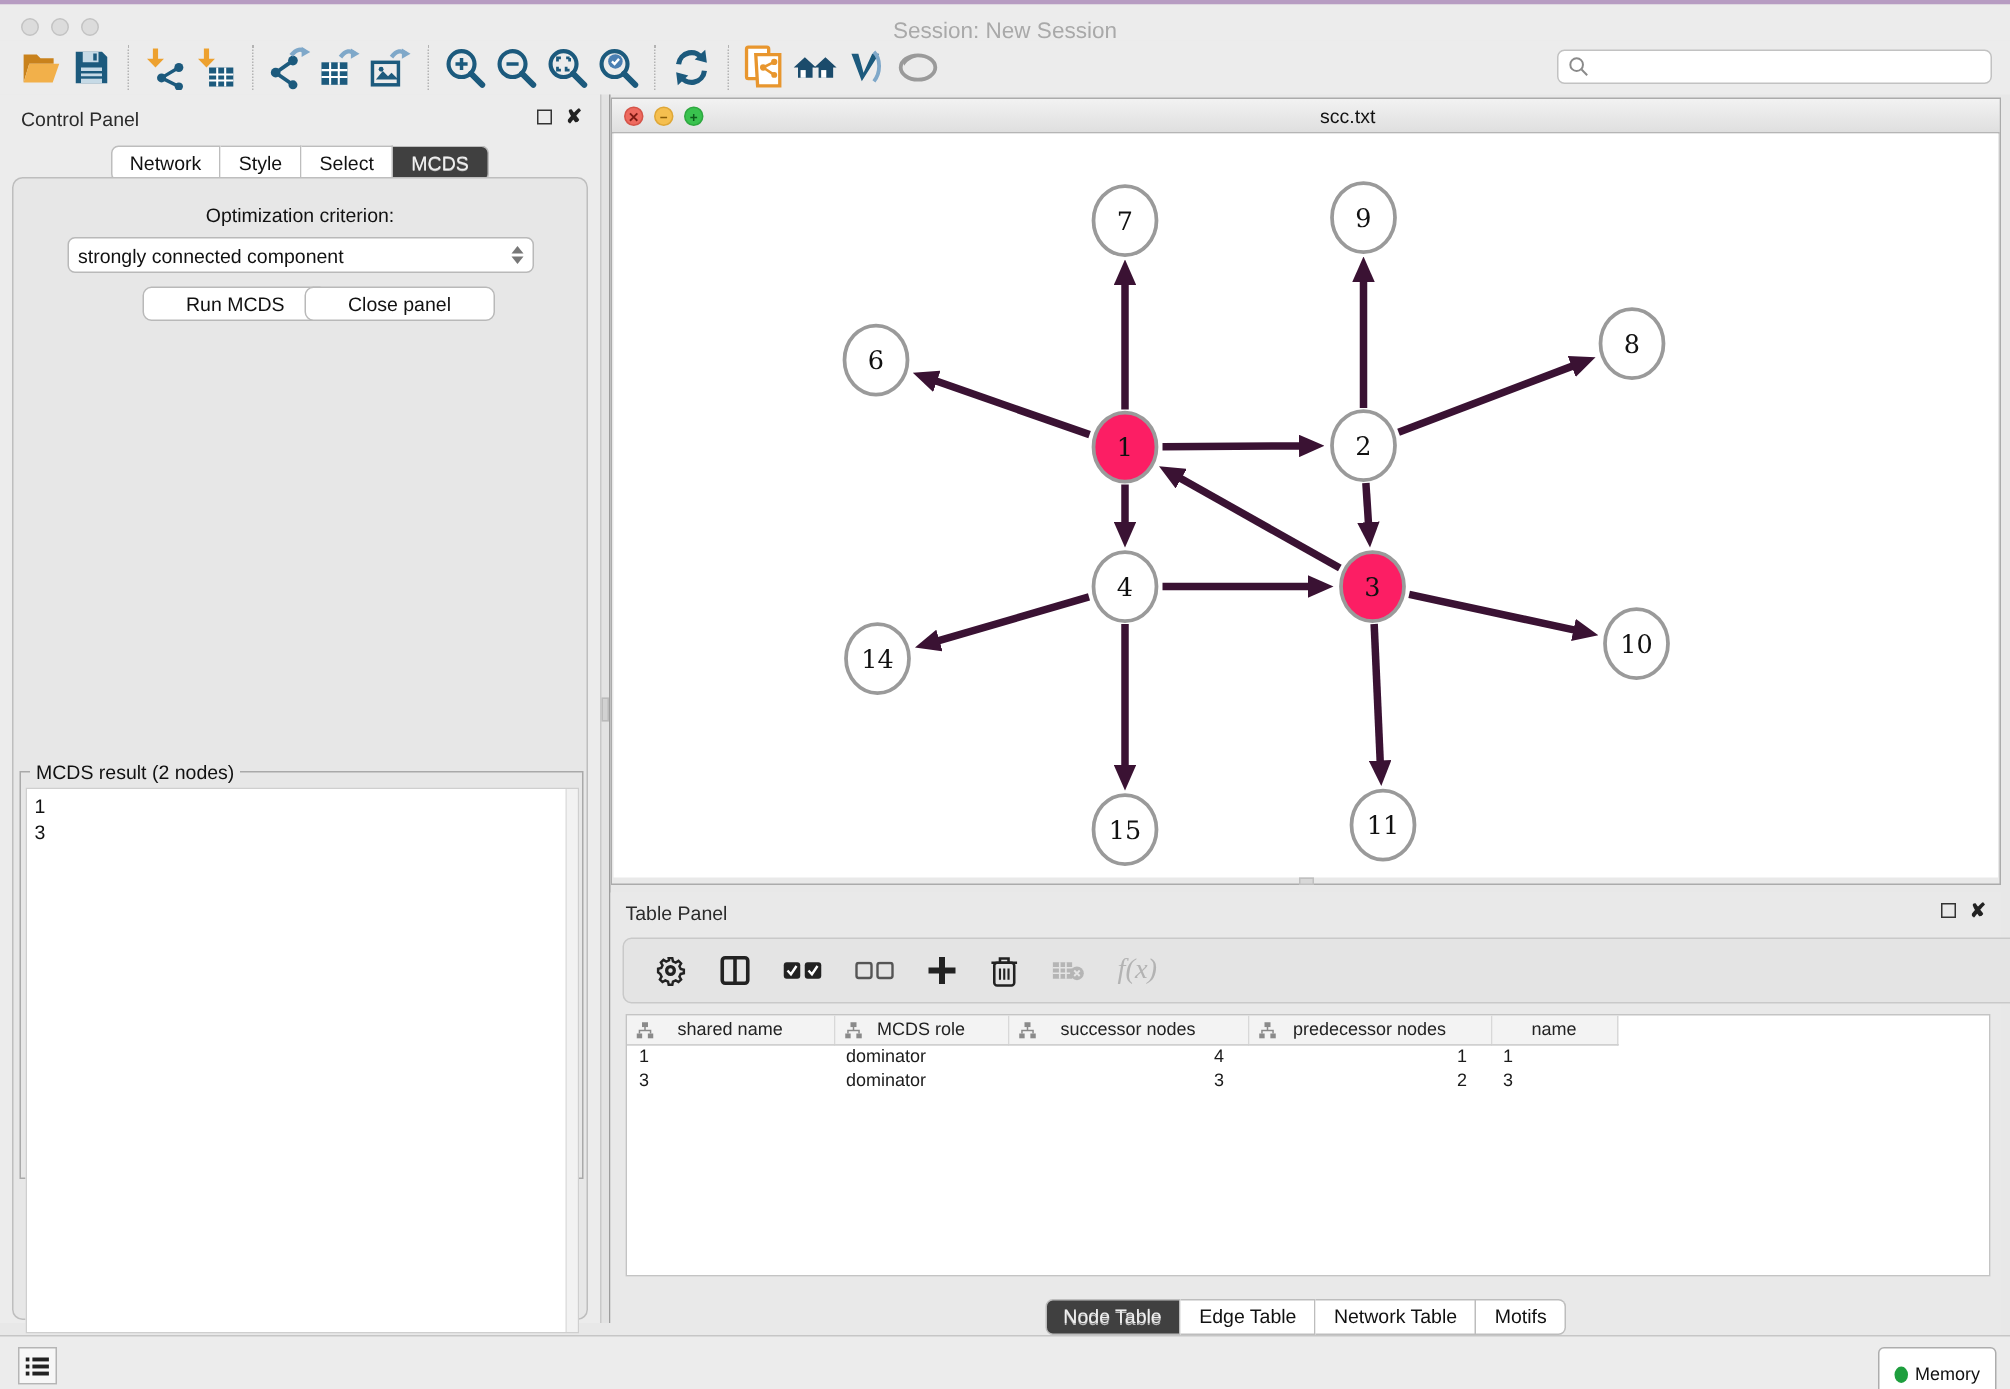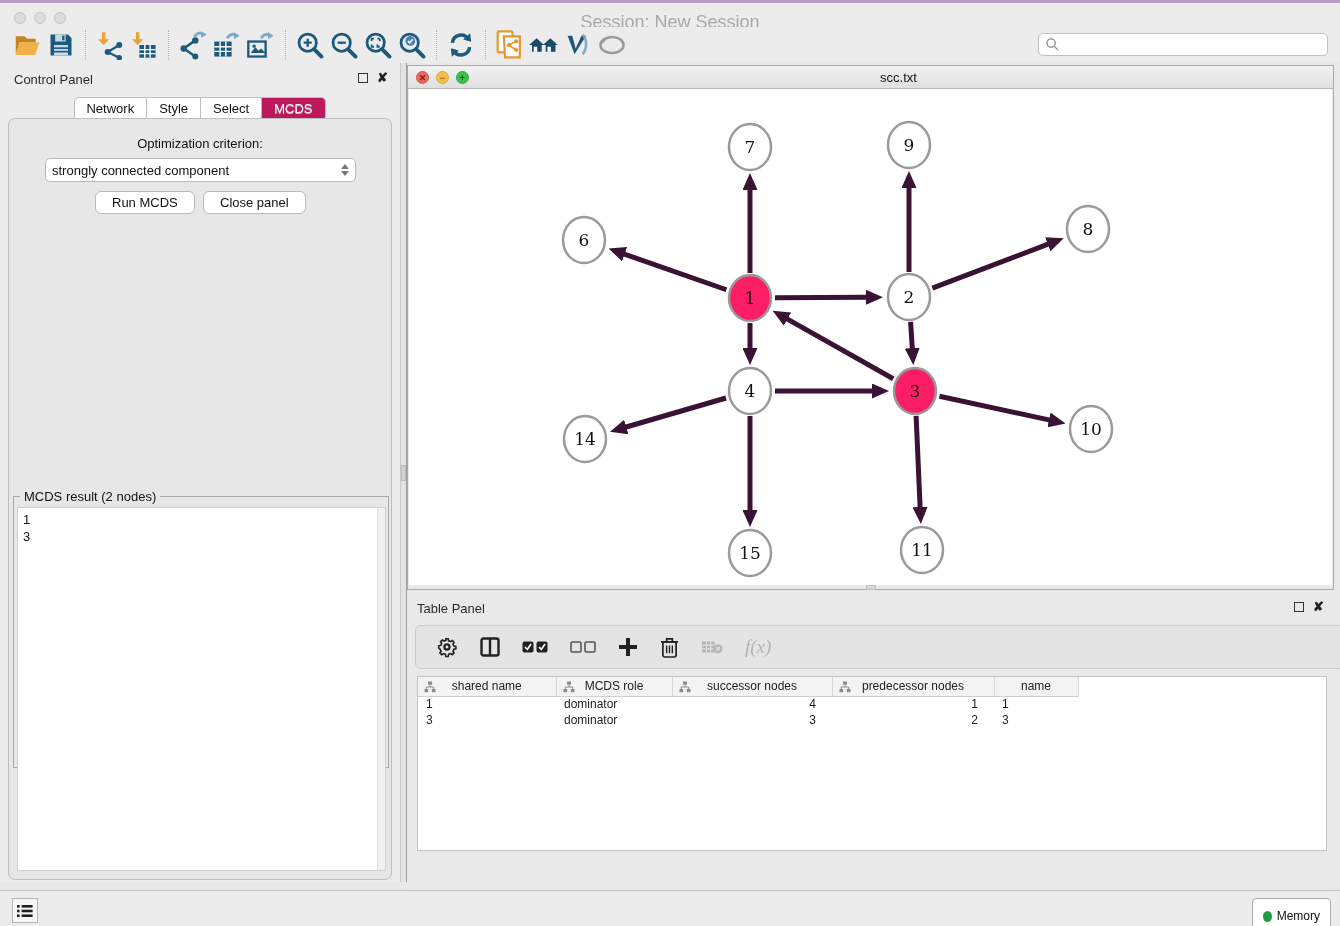--- a/index.html
+++ b/index.html
@@ -6,52 +6,52 @@
   html,body { width:1340px; height:926px; }
   body { font-family:"Liberation Sans", sans-serif; background:#E8E8E8; position:relative; overflow:hidden; }
   .abs { position:absolute; }
 
   
   #top-strip { left:0; top:0; width:1340px; height:3px; background:#B79CC2; }
   #titlebar { left:0; top:3px; width:1340px; height:24px; background:#ECECEC; }
   .traffic { width:12px; height:12px; border-radius:50%; display:inline-block; }
   #main-lights { left:14px; top:9px; display:flex; gap:8px; }
   #main-lights .traffic { background:#DCDCDC; border:1px solid #C3C3C3; }
-  #main-title { width:1340px; text-align:center; top:9px; left:0; font-size:18px; color:#A9A9A9; }
+  #main-title { width:1340px; text-align:center; top:9px; left:0; font-size:15px; color:#A9A9A9; }
 
   
   #toolbar { left:0; top:27px; width:1340px; height:36px; background:#ECECEC; display:flex; align-items:center; padding-left:10px; }
   .tb-icon { width:34px; height:34px; display:flex; align-items:center; justify-content:center; }
   .tb-sep { width:1px; height:30px; border-left:1px dotted #B3B3B3; margin:0 7px; }
   #search-box { right:12px; top:33px; width:290px; height:23px; background:#fff; border:1px solid #C2C2C2; border-radius:5px; display:flex; align-items:center; padding-left:6px; }
   #search-box input { border:none; outline:none; flex:1; font-size:12px; background:transparent; }
 
   
   #control-panel { left:0; top:63px; width:400px; height:819px; background:#ECECEC; }
   .panel-title { font-size:13px; color:#2b2b2b; }
   #cp-header { left:14px; top:9px; }
   .win-btns { display:flex; gap:9px; align-items:center; }
   #cp-btns { right:12px; top:10px; }
   .float-glyph { width:10px; height:10px; border:1.5px solid #333; display:inline-block; }
   .close-glyph { font-size:13px; font-weight:bold; color:#222; line-height:10px; }
   #cp-tabs { left:0; top:34px; width:400px; display:flex; justify-content:center; }
   .tab { font-size:13px; padding:3px 12px 4px; background:#fff; border:1px solid #BDBDBD; border-left:none; color:#111; }
   .tab.first { border-left:1px solid #BDBDBD; border-radius:5px 0 0 5px;padding-left:11px; }
   .tab.last { border-radius:0 5px 5px 0; }
-  .tab.sel-gray { background:#be185d; color:#EFEFEF; text-shadow:0 1px 0 #bbb; }
+  .tab.sel-gray { background:#404040; color:#EFEFEF; text-shadow:0 1px 0 #bbb; }
   #cp-inner { left:8px; top:55px; width:384px; height:762px; background:#E7E7E7; border:1px solid #BEBEBE; border-radius:7px; }
   #opt-label { top:17px; width:100%; text-align:center; font-size:13px; color:#111; }
   #criterion-select { left:36px; top:39px; width:311px; height:24px; background:#fff; border:1px solid #B9B9B9; border-radius:5px; display:flex; align-items:center; padding:0 6px; font-size:13px; color:#111; }
   #criterion-select .stepper { margin-left:auto; display:flex; flex-direction:column; gap:2px; }
   .tri-up { width:0; height:0; border-left:4px solid transparent; border-right:4px solid transparent; border-bottom:5px solid #777; }
   .tri-dn { width:0; height:0; border-left:4px solid transparent; border-right:4px solid transparent; border-top:5px solid #777; }
-  .cp-btn { height:23px; background:#fff; border:1px solid #B9B9B9; border-radius:6px; font-size:13px; color:#111; display:flex; align-items:center; justify-content:center; padding:0 16px; }
+  .cp-btn { height:23px; background:#fff; border:1px solid #B9B9B9; border-radius:6px; font-size:13px; color:#111; display:flex; align-items:center; justify-content:center; padding:0 28px; }
   #run-btn { left:86px; top:72px; }
   #closep-btn { left:194px; top:72px; }
-  #mcds-fieldset { left:4px; top:377px; width:376px; height:272px; border:1px solid #A9A9A9; }
+  #mcds-fieldset { left:4px; top:395px; width:376px; height:272px; border:1px solid #A9A9A9; }
   #mcds-legend { top:-8px; left:6px; background:#E7E7E7; padding:0 4px; font-size:13px; color:#111; }
   #mcds-result-box { left:3px; top:10px; width:369px; height:364px; background:#fff; border:1px solid #CFCFCF; }
   #mcds-result-text { padding:3px 5px; font-size:13px; color:#111; white-space:pre; line-height:17px; }
   #mcds-scroll { right:0; top:0; width:8px; height:100%; background:#F2F2F2; border-left:1px solid #E0E0E0; }
 
   
   #v-splitter { left:400px; top:63px; width:7px; height:819px; background:#E3E3E3; border-left:1px solid #C9C9C9; border-right:1px solid #9d9d9d; }
   #v-handle { left:0px; top:402px; width:5px; height:16px; background:#D2D2D2; border:1px solid #BBB; }
 
   
@@ -466,20 +466,26 @@
           <tr>
             <td>3</td>
             <td>dominator</td>
             <td class="r">3</td>
             <td class="r">2</td>
             <td>3</td>
           </tr>
         </tbody>
     </table>
   </div>
+  <div class="abs" id="tp-tabs">
+    <span class="tab first sel-gray">Node Table</span>
+    <span class="tab">Edge Table</span>
+    <span class="tab">Network Table</span>
+    <span class="tab last">Motifs</span>
+  </div>
 </div>
 
 <div class="abs" id="status-bar">
   <span class="abs" id="list-btn">
     <svg width="16" height="14" viewBox="0 0 16 14">
         <rect x="0" y="1" width="2.6" height="2.6" fill="#222"></rect>
         <rect x="0" y="5.7" width="2.6" height="2.6" fill="#222"></rect>
         <rect x="0" y="10.4" width="2.6" height="2.6" fill="#222"></rect>
         <rect x="4.6" y="1" width="11" height="2.6" fill="#222"></rect>
         <rect x="4.6" y="5.7" width="11" height="2.6" fill="#222"></rect>

